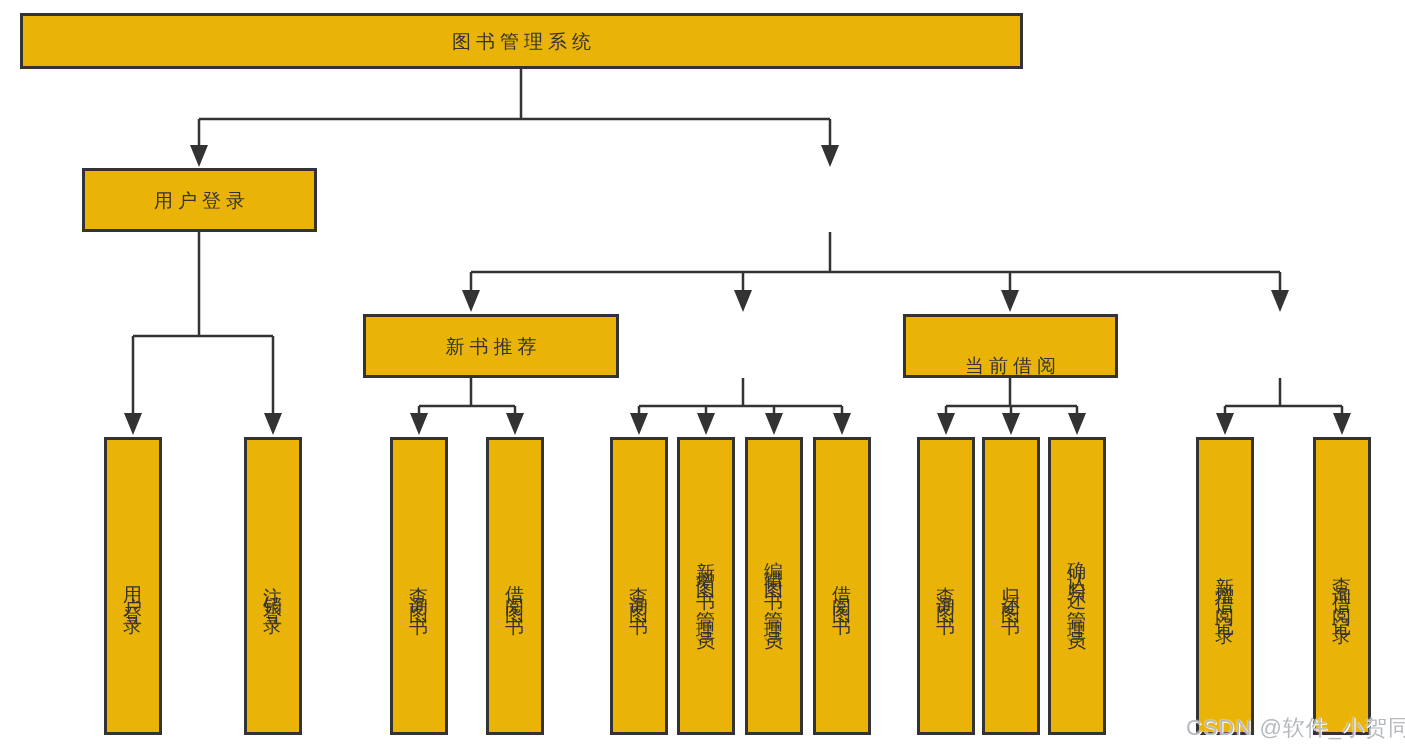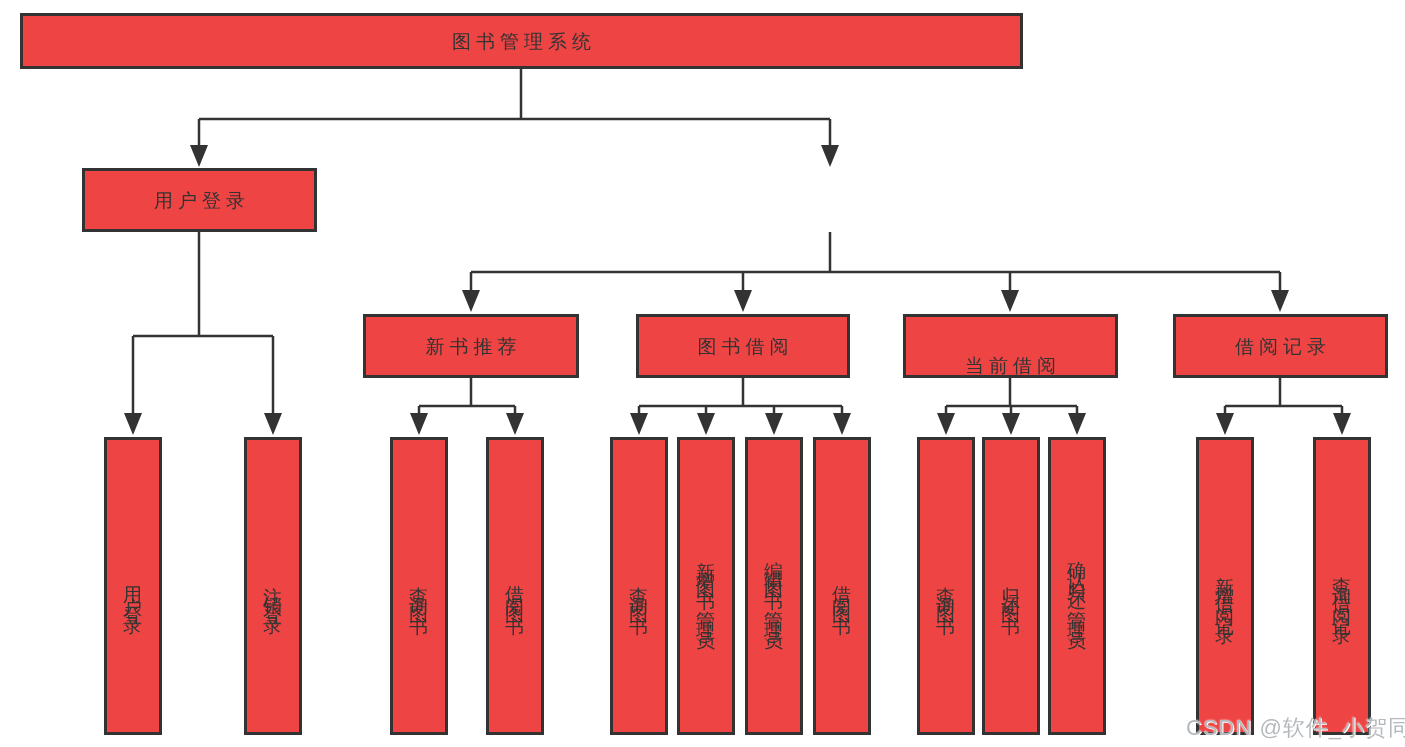--- a/index.html
+++ b/index.html
@@ -19,21 +19,21 @@
   #connectors {
     position: absolute;
     left: 0;
     top: 0;
     width: 1405px;
     height: 747px;
   }
   .box {
     position: absolute;
     box-sizing: border-box;
-    background: #ef4444;
+    background: #eab308;
     border: 3px solid #333333;
     display: flex;
     align-items: center;
     justify-content: center;
   }
   .hlabel {
     font-size: 19px;
     letter-spacing: 5px;
     padding-left: 5px;     
     line-height: 1;
@@ -55,21 +55,21 @@
     white-space: nowrap;
     color: #333333;
   }
   
   .l1 { left: 20px; top: 13px; width: 1003px; height: 56px; }
   
   .l2a { left: 82px;  top: 168px; width: 235px; height: 64px; }
   .l2b { left: 712px; top: 168px; width: 236px; height: 64px; }
   
   .l3 { top: 314px; height: 64px; }
-  .l3a { left: 363px;  width: 216px; }
+  .l3a { left: 363px;  width: 256px; }
   .l3b { left: 636px;  width: 214px; }
   .l3c { left: 903px;  width: 215px; align-items: flex-end; }
   .l3d { left: 1173px; width: 215px; }
   
   .p1  { left: 104px; }
   .p2  { left: 244px; }
   .p3  { left: 390px; }
   .p4  { left: 486px; }
   .p5  { left: 610px; }
   .p6  { left: 677px; }
@@ -156,29 +156,23 @@
     <span class="hlabel">图书管理系统</span>
   </div>
 
   <div class="box l2a">
     <span class="hlabel">用户登录</span>
   </div>
 
   <div class="box l3 l3a">
     <span class="hlabel">新书推荐</span>
   </div>
-  <div class="box l3 l3b">
-    <span class="hlabel">图书借阅</span>
-  </div>
   <div class="box l3 l3c">
     <span class="hlabel">当前借阅</span>
   </div>
-  <div class="box l3 l3d">
-    <span class="hlabel">借阅记录</span>
-  </div>
 
   <div class="box vbox p1">
     <span class="vlabel">用户登录</span>
   </div>
   <div class="box vbox p2">
     <span class="vlabel">注销登录</span>
   </div>
 
   <div class="box vbox p3">
     <span class="vlabel">查询图书</span>

